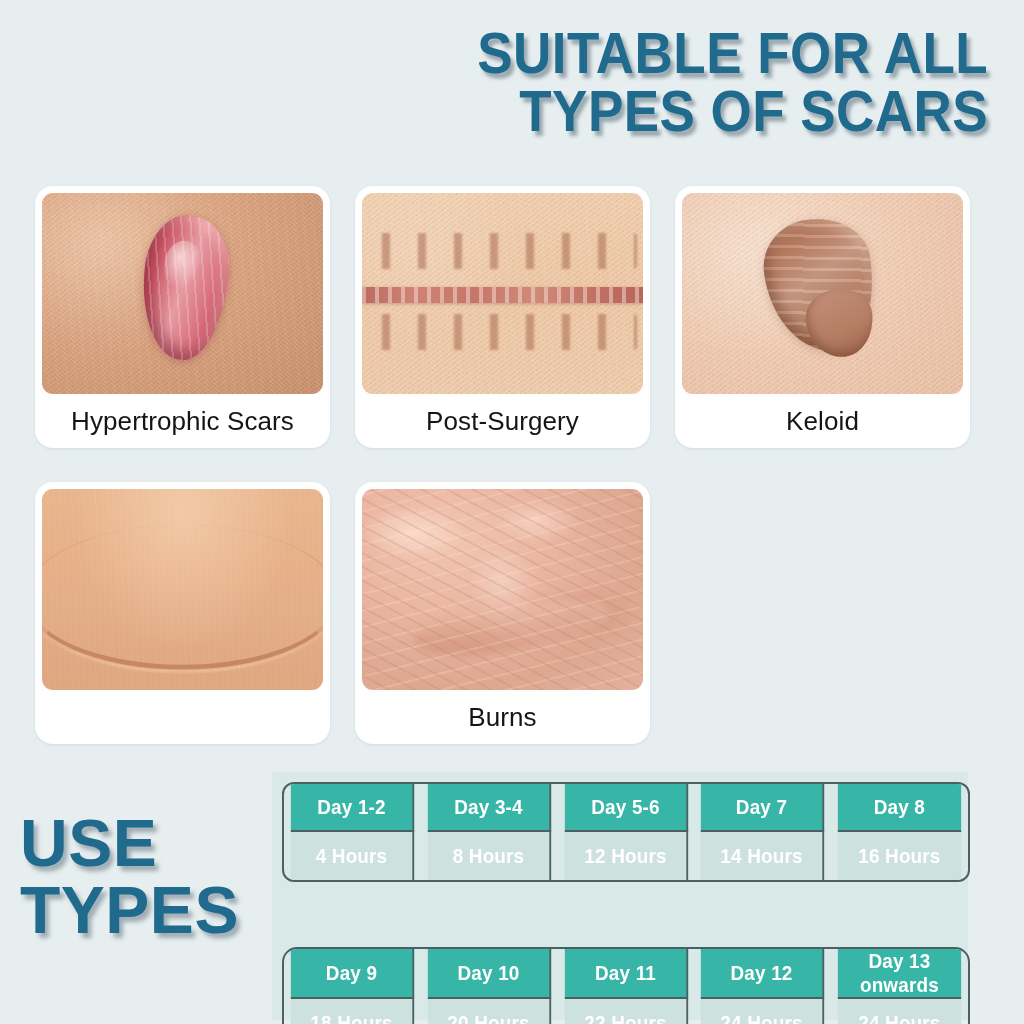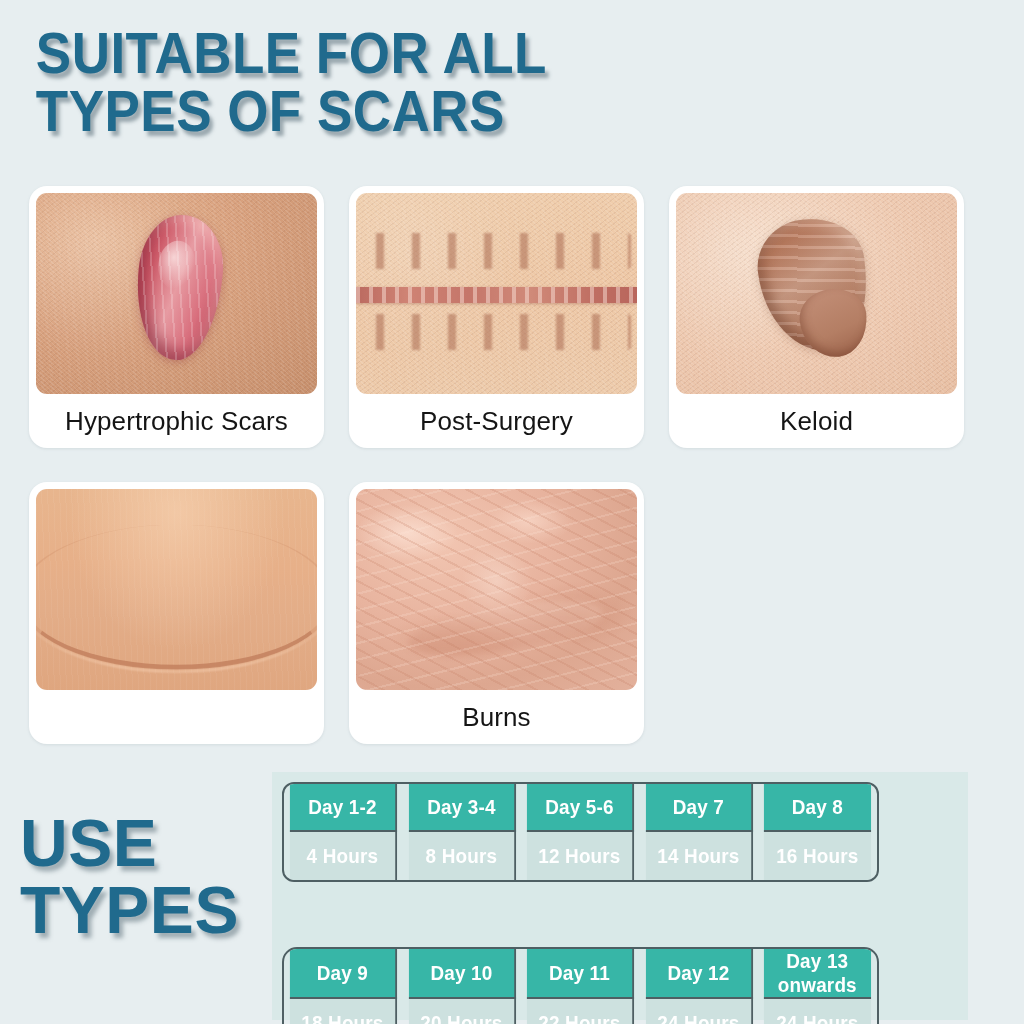--- a/index.html
+++ b/index.html
@@ -13,39 +13,39 @@
   body {
     background: #e7eef0;
     font-family: "Liberation Sans", sans-serif;
     position: relative;
   }
 
   
   .title-block {
     width: 1024px;
     padding-top: 24px;
-    text-align: left;
+    text-align: right;
   }
   .title-line {
     font-family: "Liberation Sans", sans-serif;
     font-weight: 700;
     font-size: 57px;
     line-height: 1.02;
     letter-spacing: 0.5px;
     color: #206a8d;
     text-shadow: 4px 5px 4px rgba(90,110,120,0.55);
     transform: scaleX(0.93);
     transform-origin: center;
     white-space: nowrap;
   }
 
   
   .cards-grid {
     position: absolute;
-    left: 29px;
+    left: 35px;
     top: 186px;
     width: 950px;
     display: grid;
     grid-template-columns: repeat(3, 295px);
     grid-template-rows: 262px 262px;
     column-gap: 25px;
     row-gap: 34px;
   }
 
   .card {
@@ -300,21 +300,21 @@
     left: 272px;
     top: 772px;
     width: 696px;
     height: 248px;
     background: #d9e9e8;
   }
 
   .use-table {
     position: absolute;
     left: 282px;
-    width: 597px;
+    width: 688px;
     border-collapse: separate;
     border-spacing: 0;
     table-layout: fixed;
     border: 2px solid #4e5f63;
     border-radius: 12px;
     overflow: hidden;
   }
   .use-table.t1 { top: 782px; }
   .use-table.t2 { top: 947px; border-radius: 15px; }
 

